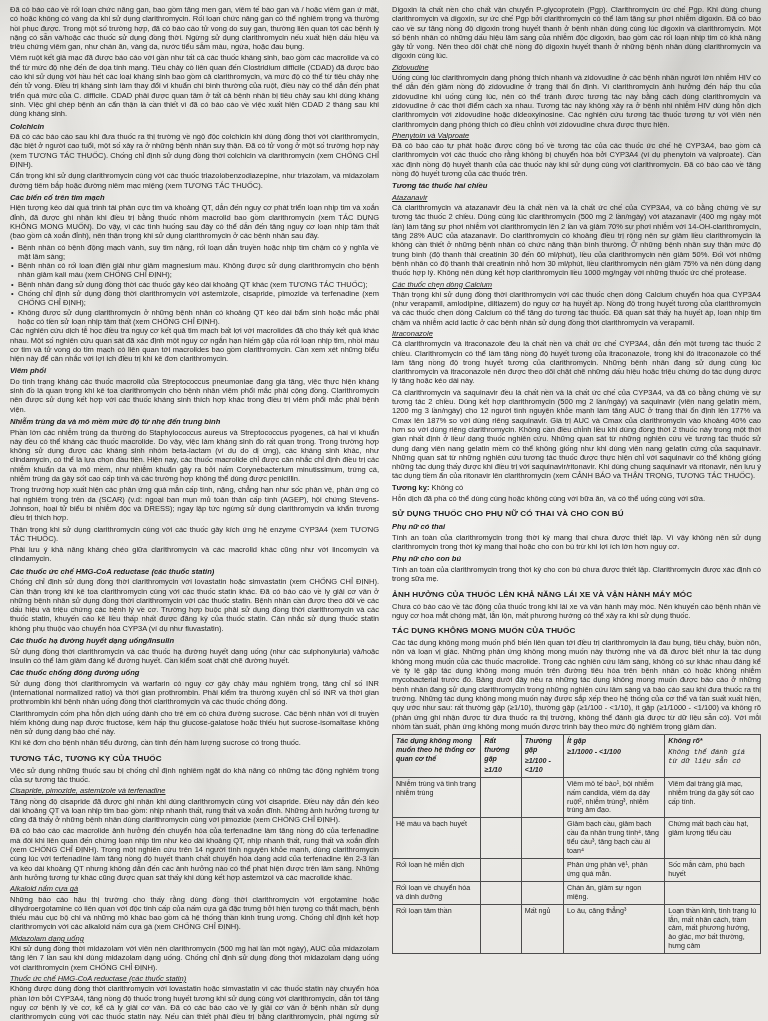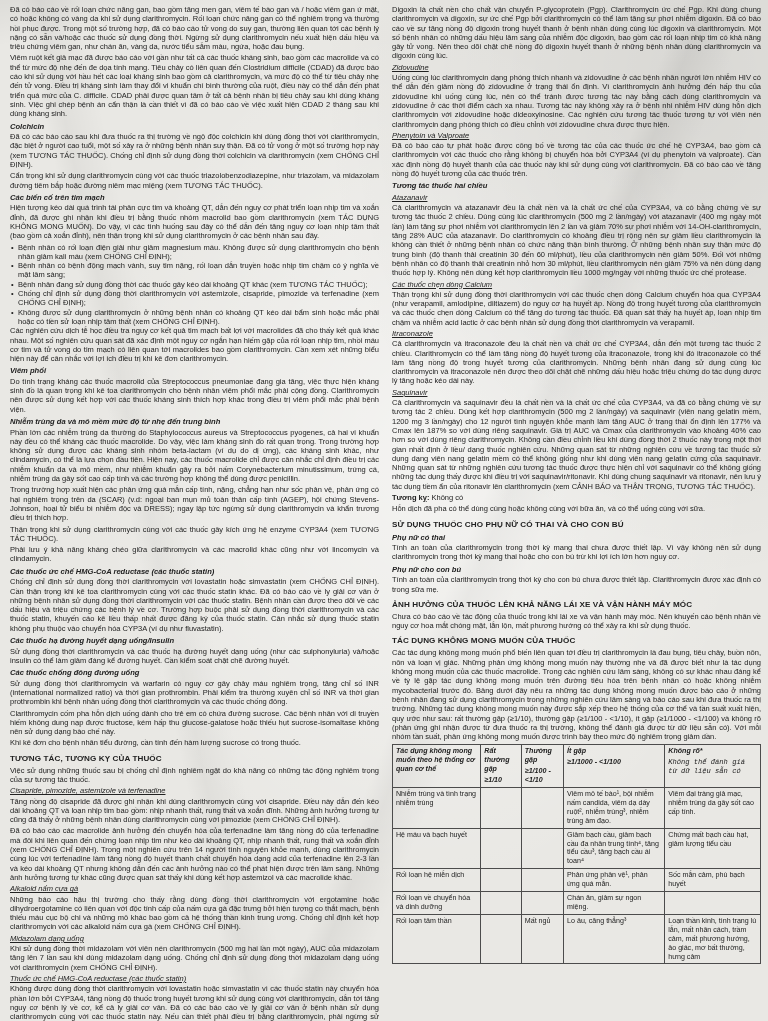--- a/index.html
+++ b/index.html
@@ -36,22 +36,22 @@
 
 <div class="sheet">
   <div class="col" id="col-left">
       <p class="para">Đã có báo cáo về rối loạn chức năng gan, bao gồm tăng men gan, viêm tế bào gan và / hoặc viêm gan ứ mật, có hoặc không có vàng da khi sử dụng clarithromycin. Rối loạn chức năng gan có thể nghiêm trọng và thường hồi phục được. Trong một số trường hợp, đã có báo cáo tử vong do suy gan, thường liên quan tới các bệnh lý nặng có sẵn và/hoặc các thuốc sử dụng đồng thời. Ngừng sử dụng clarithromycin nếu xuất hiện dấu hiệu và triệu chứng viêm gan, như chán ăn, vàng da, nước tiểu sẫm màu, ngứa, hoặc đau bụng.</p>
       <p class="para">Viêm ruột kết giả mạc đã được báo cáo với gần như tất cả các thuốc kháng sinh, bao gồm các macrolide và có thể từ mức độ nhẹ đến đe dọa tính mạng. Tiêu chảy có liên quan đến Clostridium difficile (CDAD) đã được báo cáo khi sử dụng với hầu hết các loại kháng sinh bao gồm cả clarithromycin, và mức độ có thể từ tiêu chảy nhẹ đến tử vong. Điều trị kháng sinh làm thay đổi vi khuẩn chí bình thường của ruột, điều này có thể dẫn đến phát triển quá mức của C. difficile. CDAD phải được quan tâm ở tất cả bệnh nhân bị tiêu chảy sau khi dùng kháng sinh. Việc ghi chép bệnh án cẩn thận là cần thiết vì đã có báo cáo về việc xuất hiện CDAD 2 tháng sau khi dùng kháng sinh.</p>
       <h3 class="hbi">Colchicin</h3>
       <p class="para">Đã có các báo cáo sau khi đưa thuốc ra thị trường về ngộ độc colchicin khi dùng đồng thời với clarithromycin, đặc biệt ở người cao tuổi, một số xảy ra ở những bệnh nhân suy thận. Đã có tử vong ở một số trường hợp này (xem TƯƠNG TÁC THUỐC). Chống chỉ định sử dụng đồng thời colchicin và clarithromycin (xem CHỐNG CHỈ ĐỊNH).</p>
       <p class="para">Cẩn trọng khi sử dụng clarithromycin cùng với các thuốc triazolobenzodiazepine, như triazolam, và midazolam đường tiêm bắp hoặc đường niêm mạc miệng (xem TƯƠNG TÁC THUỐC).</p>
       <h3 class="hbi">Các biến cố trên tim mạch</h3>
       <p class="para">Hiện tượng kéo dài quá trình tái phân cực tim và khoảng QT, dẫn đến nguy cơ phát triển loạn nhịp tim và xoắn đỉnh, đã được ghi nhận khi điều trị bằng thuốc nhóm macrolid bao gồm clarithromycin (xem TÁC DỤNG KHÔNG MONG MUỐN). Do vậy, vì các tình huống sau đây có thể dẫn đến tăng nguy cơ loạn nhịp tâm thất (bao gồm cả xoắn đỉnh), nên thận trọng khi sử dụng clarithromycin ở các bệnh nhân sau đây.</p>
+      <div class="bullet">Bệnh nhân có bệnh động mạch vành, suy tim nặng, rối loạn dẫn truyền hoặc nhịp tim chậm có ý nghĩa về mặt lâm sàng;</div>
       <div class="bullet">Bệnh nhân có rối loạn điện giải như giảm magnesium máu. Không được sử dụng clarithromycin cho bệnh nhân giảm kali máu (xem CHỐNG CHỈ ĐỊNH);</div>
-      <div class="bullet">Bệnh nhân có bệnh động mạch vành, suy tim nặng, rối loạn dẫn truyền hoặc nhịp tim chậm có ý nghĩa về mặt lâm sàng;</div>
       <div class="bullet">Bệnh nhân đang sử dụng đồng thời các thuốc gây kéo dài khoảng QT khác (xem TƯƠNG TÁC THUỐC);</div>
       <div class="bullet">Chống chỉ định sử dụng đồng thời clarithromycin với astemizole, cisapride, pimozide và terfenadine (xem CHỐNG CHỈ ĐỊNH);</div>
       <div class="bullet">Không được sử dụng clarithromycin ở những bệnh nhân có khoảng QT kéo dài bẩm sinh hoặc mắc phải hoặc có tiền sử loạn nhịp tâm thất (xem CHỐNG CHỈ ĐỊNH).</div>
       <p class="para">Các nghiên cứu dịch tễ học điều tra nguy cơ kết quả tim mạch bất lợi với macrolides đã cho thấy kết quả khác nhau. Một số nghiên cứu quan sát đã xác định một nguy cơ ngắn hạn hiếm gặp của rối loạn nhịp tim, nhồi máu cơ tim và tử vong do tim mạch có liên quan tới macrolides bao gồm clarithromycin. Cần xem xét những biểu hiện này để cân nhắc với lợi ích điều trị khi kê đơn clarithromycin.</p>
       <h3 class="hbi">Viêm phổi</h3>
       <p class="para">Do tình trạng kháng các thuốc macrolid của Streptococcus pneumoniae đang gia tăng, việc thực hiện kháng sinh đồ là quan trọng khi kê toa clarithromycin cho bệnh nhân viêm phổi mắc phải cộng đồng. Clarithromycin nên được sử dụng kết hợp với các thuốc kháng sinh thích hợp khác trong điều trị viêm phổi mắc phải bệnh viện.</p>
       <h3 class="hbi">Nhiễm trùng da và mô mềm mức độ từ nhẹ đến trung bình</h3>
       <p class="para">Phần lớn các nhiễm trùng da thường do Staphylococcus aureus và Streptococcus pyogenes, cả hai vi khuẩn này đều có thể kháng các thuốc macrolide. Do vậy, việc làm kháng sinh đồ rất quan trọng. Trong trường hợp không sử dụng được các kháng sinh nhóm beta-lactam (ví dụ do dị ứng), các kháng sinh khác, như clindamycin, có thể là lựa chọn đầu tiên. Hiện nay, các thuốc macrolide chỉ được cân nhắc chỉ định điều trị các nhiễm khuẩn da và mô mềm, như nhiễm khuẩn gây ra bởi nấm Corynebacterium minutissimum, trứng cá, nhiễm trùng da gây sốt cao cấp tính và các trường hợp không thể dùng được penicillin.</p>
       <p class="para">Trong trường hợp xuất hiện các phản ứng quá mẫn cấp tính, nặng, chẳng hạn như sốc phản vệ, phản ứng có hại nghiêm trọng trên da (SCAR) (v.d: ngoại ban mụn mủ toàn thân cấp tính (AGEP), hội chứng Stevens-Johnson, hoại tử biểu bì nhiễm độc và DRESS); ngay lập tức ngừng sử dụng clarithromycin và khẩn trương điều trị thích hợp.</p>
       <p class="para">Thận trọng khi sử dụng clarithromycin cùng với các thuốc gây kích ứng hệ enzyme CYP3A4 (xem TƯƠNG TÁC THUỐC).</p>
@@ -82,21 +82,20 @@
       <p class="para">Uống cùng lúc clarithromycin dạng phóng thích nhanh và zidovudine ở các bệnh nhân người lớn nhiễm HIV có thể dẫn đến giảm nồng độ zidovudine ở trạng thái ổn định. Vì clarithromycin ảnh hưởng đến hấp thu của zidovudine khi uống cùng lúc, nên có thể tránh được tương tác này bằng cách dùng clarithromycin và zidovudine ở các thời điểm cách xa nhau. Tương tác này không xảy ra ở bệnh nhi nhiễm HIV dùng hỗn dịch clarithromycin với zidovudine hoặc dideoxyinosine. Các nghiên cứu tương tác thuốc tương tự với viên nén clarithromycin dạng phóng thích có điều chỉnh với zidovudine chưa được thực hiện.</p>
       <h3 class="hu">Phenytoin và Valproate</h3>
       <p class="para">Đã có báo cáo tự phát hoặc được công bố về tương tác của các thuốc ức chế hệ CYP3A4, bao gồm cả clarithromycin với các thuốc cho rằng không bị chuyển hóa bởi CYP3A4 (ví dụ phenytoin và valproate). Cần xác định nồng độ huyết thanh của các thuốc này khi sử dụng cùng với clarithromycin. Đã có báo cáo về tăng nồng độ huyết tương của các thuốc trên.</p>
       <h3 class="hbi">Tương tác thuốc hai chiều</h3>
       <h3 class="hu">Atazanavir</h3>
       <p class="para">Cả clarithromycin và atazanavir đều là chất nền và là chất ức chế của CYP3A4, và có bằng chứng về sự tương tác thuốc 2 chiều. Dùng cùng lúc clarithromycin (500 mg 2 lần/ngày) với atazanavir (400 mg ngày một lần) làm tăng sự phơi nhiễm với clarithromycin lên 2 lần và giảm 70% sự phơi nhiễm với 14-OH-clarithromycin, tăng 28% AUC của atazanavir. Do clarithromycin có khoảng điều trị rộng nên sự giảm liều clarithromycin là không cần thiết ở những bệnh nhân có chức năng thận bình thường. Ở những bệnh nhân suy thận mức độ trung bình (độ thanh thải creatinin 30 đến 60 ml/phút), liều của clarithromycin nên giảm 50%. Đối với những bệnh nhân có độ thanh thải creatinin nhỏ hơn 30 ml/phút, liều clarithromycin nên giảm 75% và nên dùng dạng thuốc hợp lý. Không nên dùng kết hợp clarithromycin liều 1000 mg/ngày với những thuốc ức chế protease.</p>
       <h3 class="hu">Các thuốc chẹn dòng Calcium</h3>
       <p class="para">Thận trọng khi sử dụng đồng thời clarithromycin với các thuốc chẹn dòng Calcium chuyển hóa qua CYP3A4 (như verapamil, amlodipine, diltiazem) do nguy cơ hạ huyết áp. Nồng độ trong huyết tương của clarithromycin và các thuốc chẹn dòng Calcium có thể tăng do tương tác thuốc. Đã quan sát thấy hạ huyết áp, loạn nhịp tim chậm và nhiễm acid lactic ở các bệnh nhân sử dụng đồng thời clarithromycin và verapamil.</p>
       <h3 class="hu">Itraconazole</h3>
       <p class="para">Cả clarithromycin và itraconazole đều là chất nền và chất ức chế CYP3A4, dẫn đến một tương tác thuốc 2 chiều. Clarithromycin có thể làm tăng nồng độ huyết tương của itraconazole, trong khi đó itraconazole có thể làm tăng nồng độ trong huyết tương của clarithromycin. Những bệnh nhân đang sử dụng cùng lúc clarithromycin và itraconazole nên được theo dõi chặt chẽ những dấu hiệu hoặc triệu chứng do tác dụng dược lý tăng hoặc kéo dài này.</p>
-      <h3 class="hu">Saquinavir</h3>
       <p class="para">Cả clarithromycin và saquinavir đều là chất nền và là chất ức chế của CYP3A4, và đã có bằng chứng về sự tương tác 2 chiều. Dùng kết hợp clarithromycin (500 mg 2 lần/ngày) và saquinavir (viên nang gelatin mềm, 1200 mg 3 lần/ngày) cho 12 người tình nguyện khỏe mạnh làm tăng AUC ở trạng thái ổn định lên 177% và Cmax lên 187% so với dùng riêng saquinavir. Giá trị AUC và Cmax của clarithromycin vào khoảng 40% cao hơn so với dùng riêng clarithromycin. Không cần điều chỉnh liều khi dùng đồng thời 2 thuốc này trong một thời gian nhất định ở liều/ dạng thuốc nghiên cứu. Những quan sát từ những nghiên cứu về tương tác thuốc sử dụng dạng viên nang gelatin mềm có thể không giống như khi dùng viên nang gelatin cứng của saquinavir. Những quan sát từ những nghiên cứu tương tác thuốc được thực hiện chỉ với saquinavir có thể không giống những tác dụng thấy được khi điều trị với saquinavir/ritonavir. Khi dùng chung saquinavir và ritonavir, nên lưu ý tác dụng tiềm ẩn của ritonavir lên clarithromycin (xem CẢNH BÁO và THẬN TRỌNG, TƯƠNG TÁC THUỐC).</p>
       <p class="para"><span class="lead">Tương kỵ:</span><span> Không có</span></p>
       <p class="para">Hỗn dịch đã pha có thể dùng cùng hoặc không cùng với bữa ăn, và có thể uống cùng với sữa.</p>
       <h2 class="sec">SỬ DỤNG THUỐC CHO PHỤ NỮ CÓ THAI VÀ CHO CON BÚ</h2>
       <h3 class="hbi">Phụ nữ có thai</h3>
       <p class="para">Tính an toàn của clarithromycin trong thời kỳ mang thai chưa được thiết lập. Vì vậy không nên sử dụng clarithromycin trong thời kỳ mang thai hoặc cho con bú trừ khi lợi ích lớn hơn nguy cơ.</p>
       <h3 class="hbi">Phụ nữ cho con bú</h3>
       <p class="para">Tính an toàn của clarithromycin trong thời kỳ cho con bú chưa được thiết lập. Clarithromycin được xác định có trong sữa mẹ.</p>
       <h2 class="sec">ẢNH HƯỞNG CỦA THUỐC LÊN KHẢ NĂNG LÁI XE VÀ VẬN HÀNH MÁY MÓC</h2>
       <p class="para">Chưa có báo cáo về tác động của thuốc trong khi lái xe và vận hành máy móc. Nên khuyến cáo bệnh nhân về nguy cơ hoa mắt chóng mặt, lẫn lộn, mất phương hướng có thể xảy ra khi sử dụng thuốc.</p>

